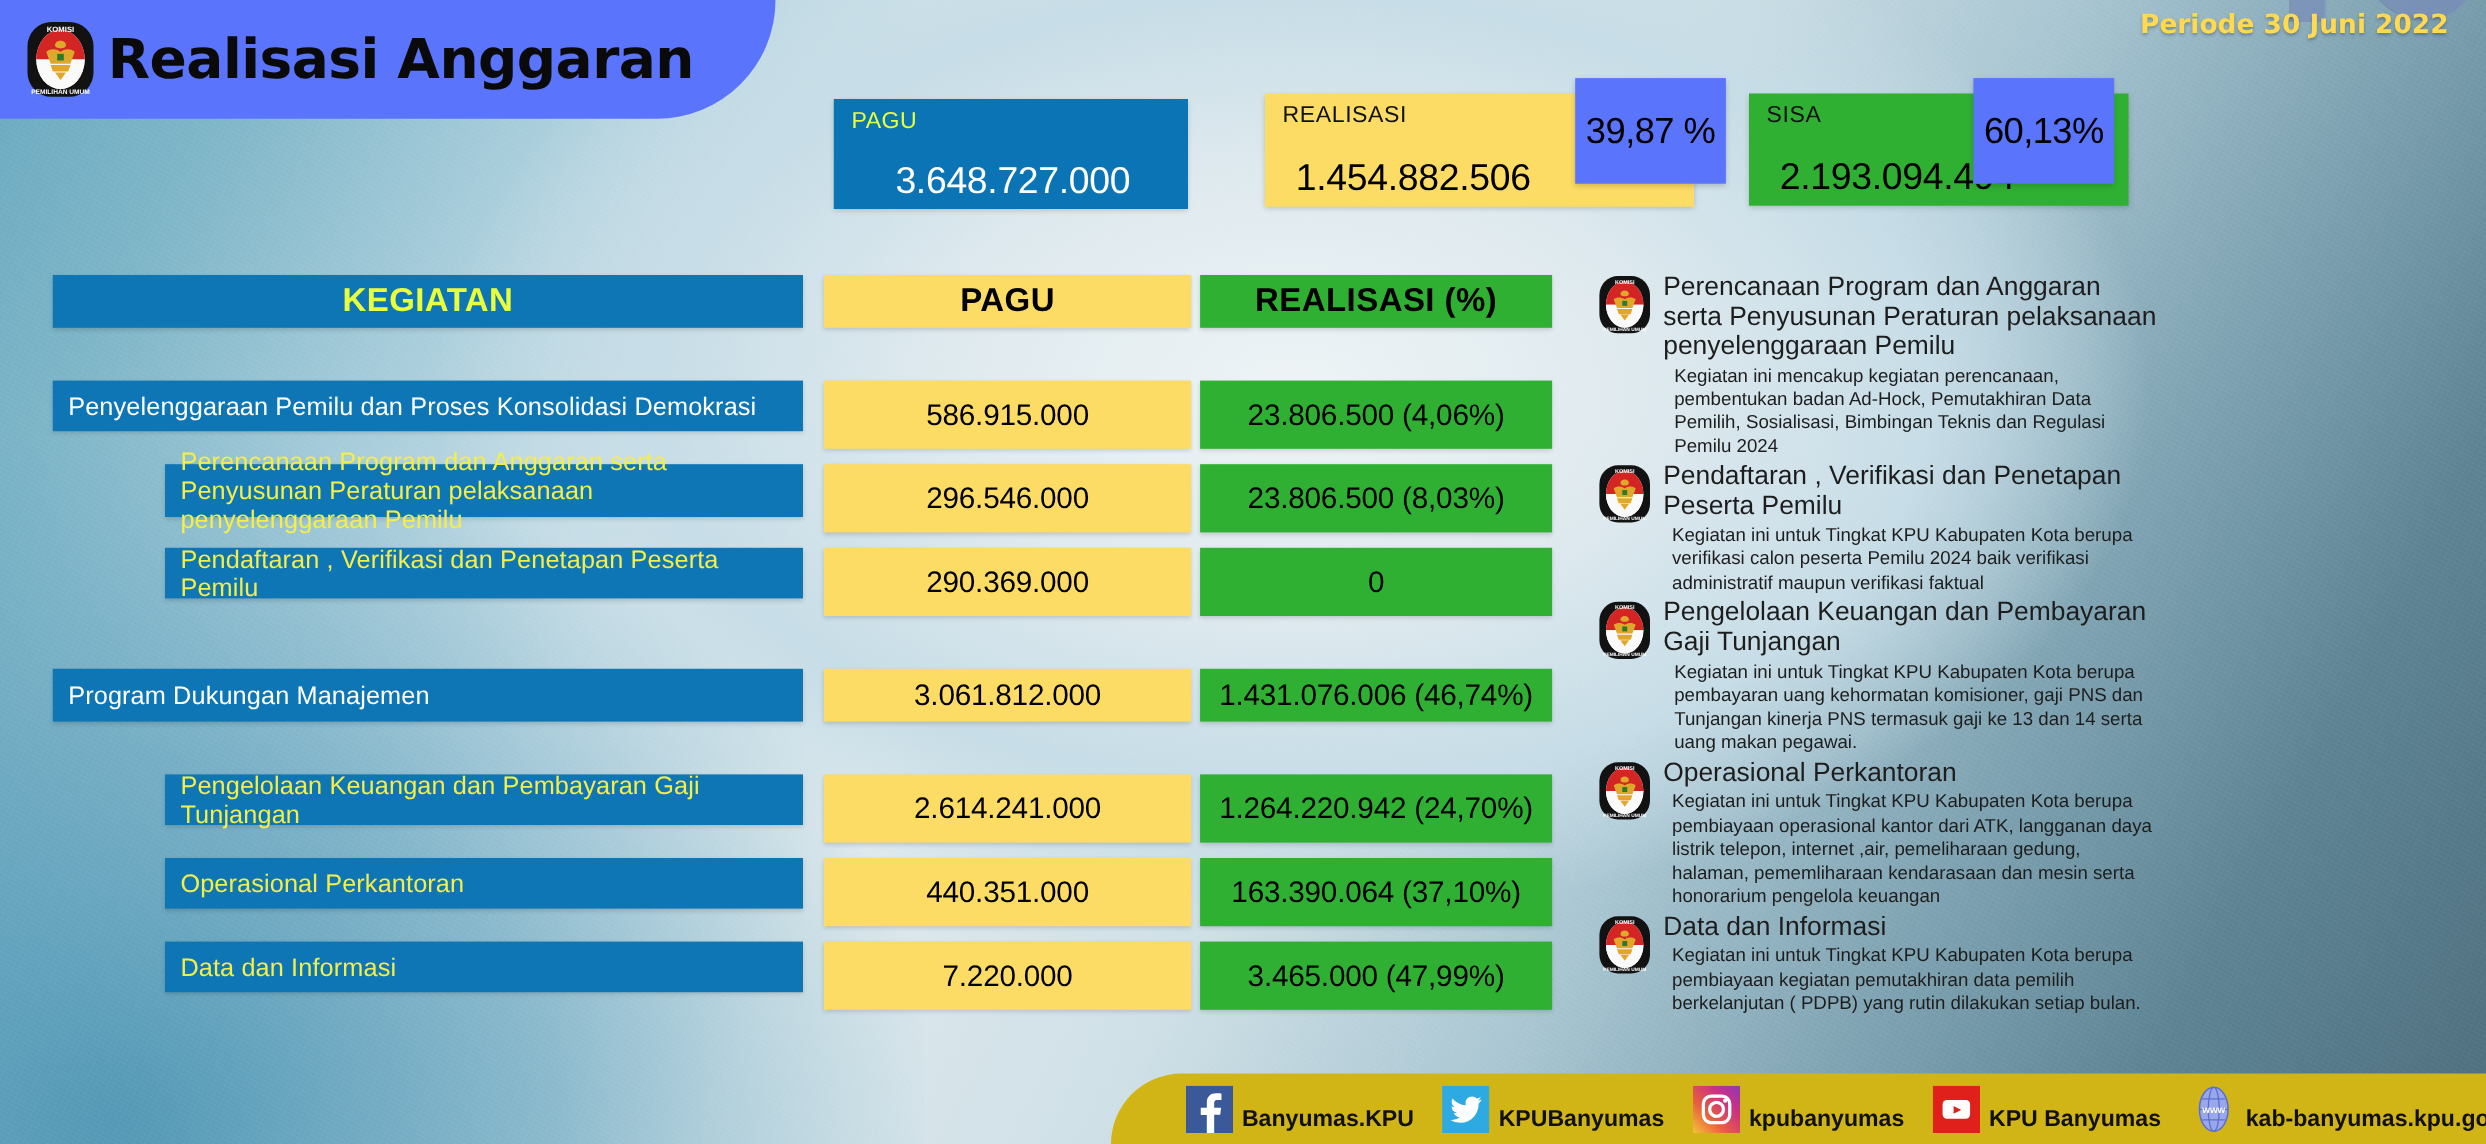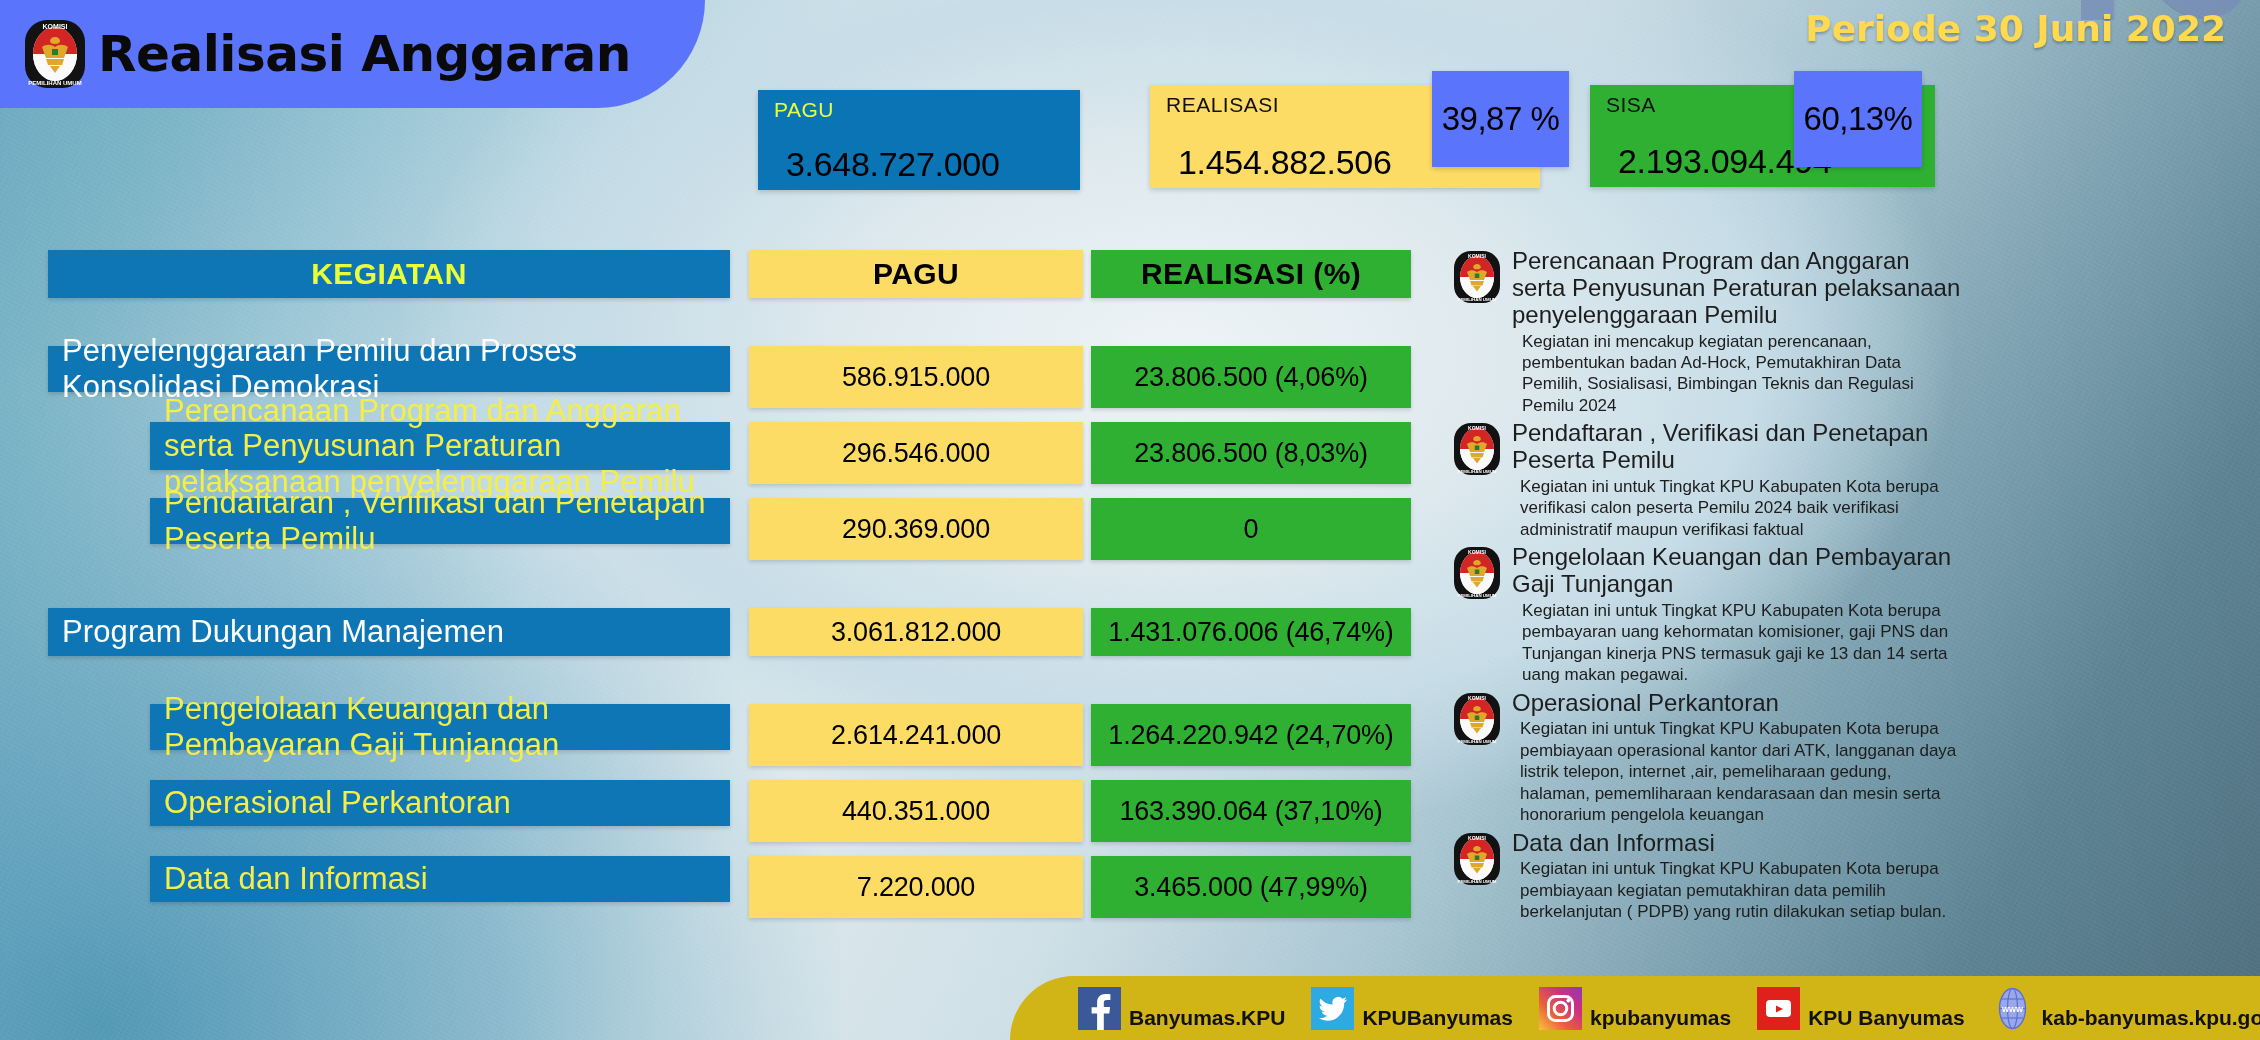--- a/index.html
+++ b/index.html
@@ -62,42 +62,42 @@
   .kpu-logo{
     width:66px;height:72px;margin-left:22px;flex:0 0 auto;position:relative;
   }
   .kpu-logo svg{display:block;width:100%;height:100%;}
   .header-title{
     margin-left:10px;font-size:50px;font-weight:800;color:#0a0a0a;
     letter-spacing:-.5px;font-family:"DejaVu Sans", sans-serif;
   }
   .period{
     position:absolute;right:34px;top:8px;z-index:6;
-    font-size:36px;font-weight:800;color:#ffd94f;
+    font-size:24px;font-weight:800;color:#ffd94f;
     font-family:"DejaVu Sans", sans-serif;
     text-shadow:0 2px 3px rgba(0,0,0,.28);
     margin-left:44px;
   }
 
   
   .summary{position:absolute;left:758px;top:85px;z-index:5;height:110px;width:1180px;}
   .sbox{position:absolute;box-shadow:0 2px 5px rgba(0,0,0,.18);}
   .sbox .lbl{
     position:absolute;left:16px;top:8px;font-size:21px;font-weight:400;
     font-family:"Liberation Sans Narrow","Liberation Sans",sans-serif;
     letter-spacing:.5px;
   }
   .sbox .val{
     position:absolute;left:28px;bottom:6px;font-size:34px;color:#000;font-weight:400;
     font-family:"Liberation Sans Narrow","Liberation Sans",sans-serif;
     letter-spacing:-.3px;white-space:nowrap;
   }
   #box-pagu{left:0;top:5px;width:322px;height:100px;background:#0a74b4;}
   #box-pagu .lbl{color:#e9ff3c;}
-  #box-pagu .val{color:#000000;}
+  #box-pagu .val{color:#ffffff;margin-left:28px;}
   #box-realisasi{left:392px;top:0px;width:390px;height:103px;background:#fcdc64;}
   #box-realisasi .lbl{color:#111;}
   #box-pct1{left:674px;top:-14px;width:137px;height:96px;background:#5a74fb;}
   #box-sisa{left:832px;top:0px;width:345px;height:102px;background:#2fb032;}
   #box-sisa .lbl{color:#111;}
   #box-pct2{left:1036px;top:-14px;width:128px;height:96px;background:#5a74fb;}
   .pctval{
     position:absolute;left:0;right:0;top:50%;transform:translateY(-50%);
     text-align:center;font-size:33px;color:#000;
     font-family:"Liberation Sans", sans-serif;letter-spacing:-.5px;
@@ -121,21 +121,21 @@
 
   .gap-lg{height:42px;}
   .gap-sm{height:8px;}
 
   .drow .c-keg{height:46px;}
   .drow .c-pagu,.drow .c-real{height:62px;}
   .drow.tall .c-keg,.drow.tall .c-pagu,.drow.tall .c-real{height:48px;}
   .drow.two .c-keg{height:48px;align-items:center;}
 
   .keg-text{
-    font-size:31px;line-height:1.15;
+    font-size:23px;line-height:1.15;
     font-family:"Liberation Sans Narrow","Liberation Sans",sans-serif;
     letter-spacing:.1px;
   }
   .parent .keg-text{color:#ffffff;}
   .child .keg-text{color:#f5ee46;}
   .child .c-keg{width:580px;margin-left:102px;}
   .num{
     font-size:27px;color:#000;
     font-family:"Liberation Sans Narrow","Liberation Sans",sans-serif;
     letter-spacing:-.2px;white-space:nowrap;

